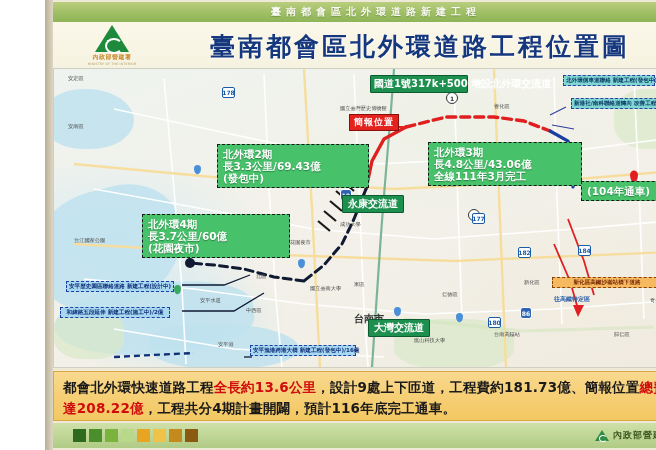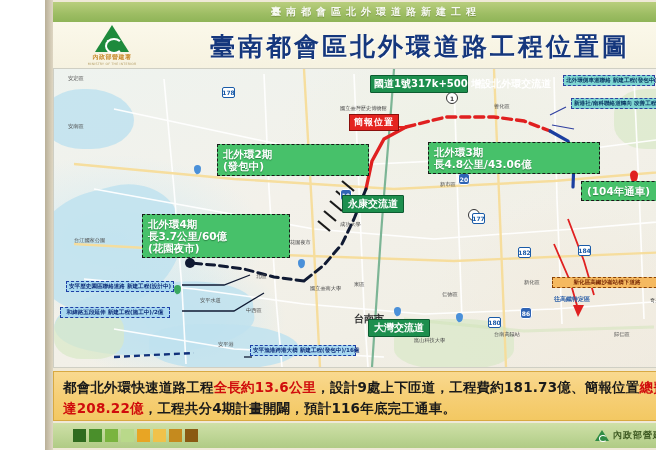--- a/index.html
+++ b/index.html
@@ -113,21 +113,21 @@
 
   .phase {
     background: #47c16a;
     color: #ffffff;
     font-size: 10.5px;
     border: 1px dashed #1a1a1a;
     text-shadow: 0 1px 1px rgba(0,60,20,.45);
     padding: 3px 5px;
   }
   .phase2 { left: 163px; top: 75px; width: 152px; }
-  .phase3 { left: 374px; top: 73px; width: 172px; }
+  .phase3 { left: 374px; top: 73px; width: 154px; }
   .phase1 { left: 527px; top: 112px; width: 124px; }
   .phase4 { left: 88px; top: 145px; width: 148px; }
 
   .greenbox {
     background:#1d8f4e; color:#ffffff; font-size:10px; border:1px solid #0d5c31;
     padding:1px 3px; position:absolute; white-space:nowrap; border-radius:1px;
     font-weight:bold;
   }
   .tealbox {
     background:#7fd6d2; color:#0d3b66; font-size:5.6px;
@@ -404,26 +404,28 @@
       <span class="l">新建工程(發包中)/16億</span>
     </div>
 
     <div class="orangebox" style="left:498px; top:208px; width:110px;">
       <span class="l">新化區高鐵沙崙站橋下道路</span>
     </div>
     <div class="maplabel blue" style="left:500px; top:226px; font-size:6px; font-weight:bold;">往高鐵特定區</div>
 
     <div class="cbox phase phase2">
       <span class="l">北外環2期</span>
+      <span class="l">長3.3公里/69.43億</span>
       <span class="l">(發包中)</span>
     </div>
 
     <div class="cbox phase phase3">
       <span class="l">北外環3期</span>
       <span class="l">長4.8公里/43.06億</span>
+      <span class="l">全線111年3月完工</span>
     </div>
 
     <div class="cbox phase phase1">
       <span class="l">(104年通車)</span>
     </div>
 
     <div class="cbox phase phase4">
       <span class="l">北外環4期</span>
       <span class="l">長3.7公里/60億</span>
       <span class="l">(花園夜市)</span>

